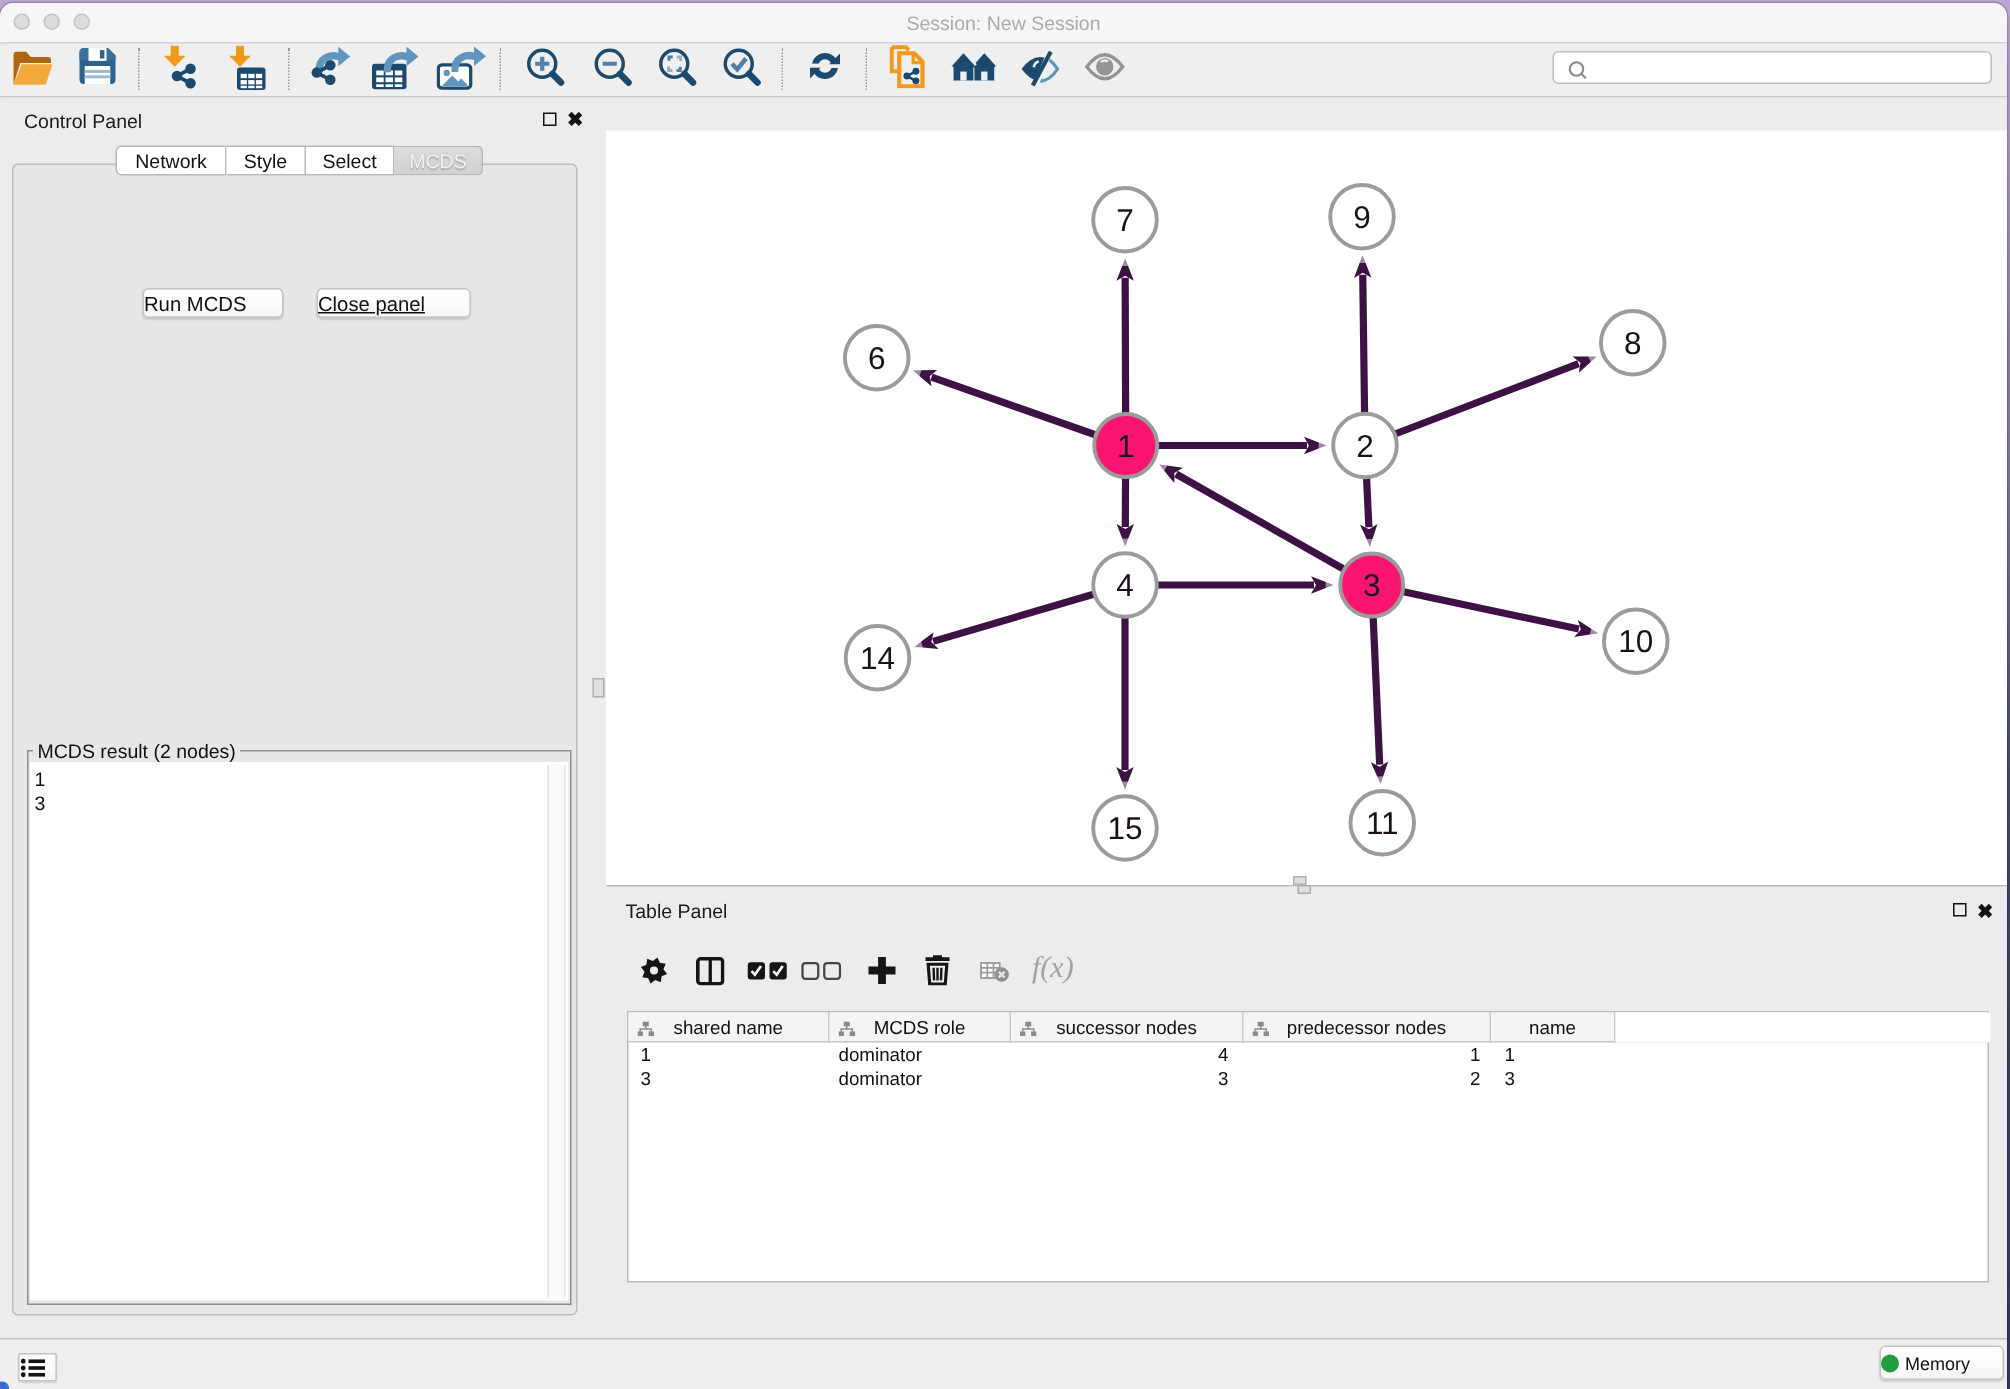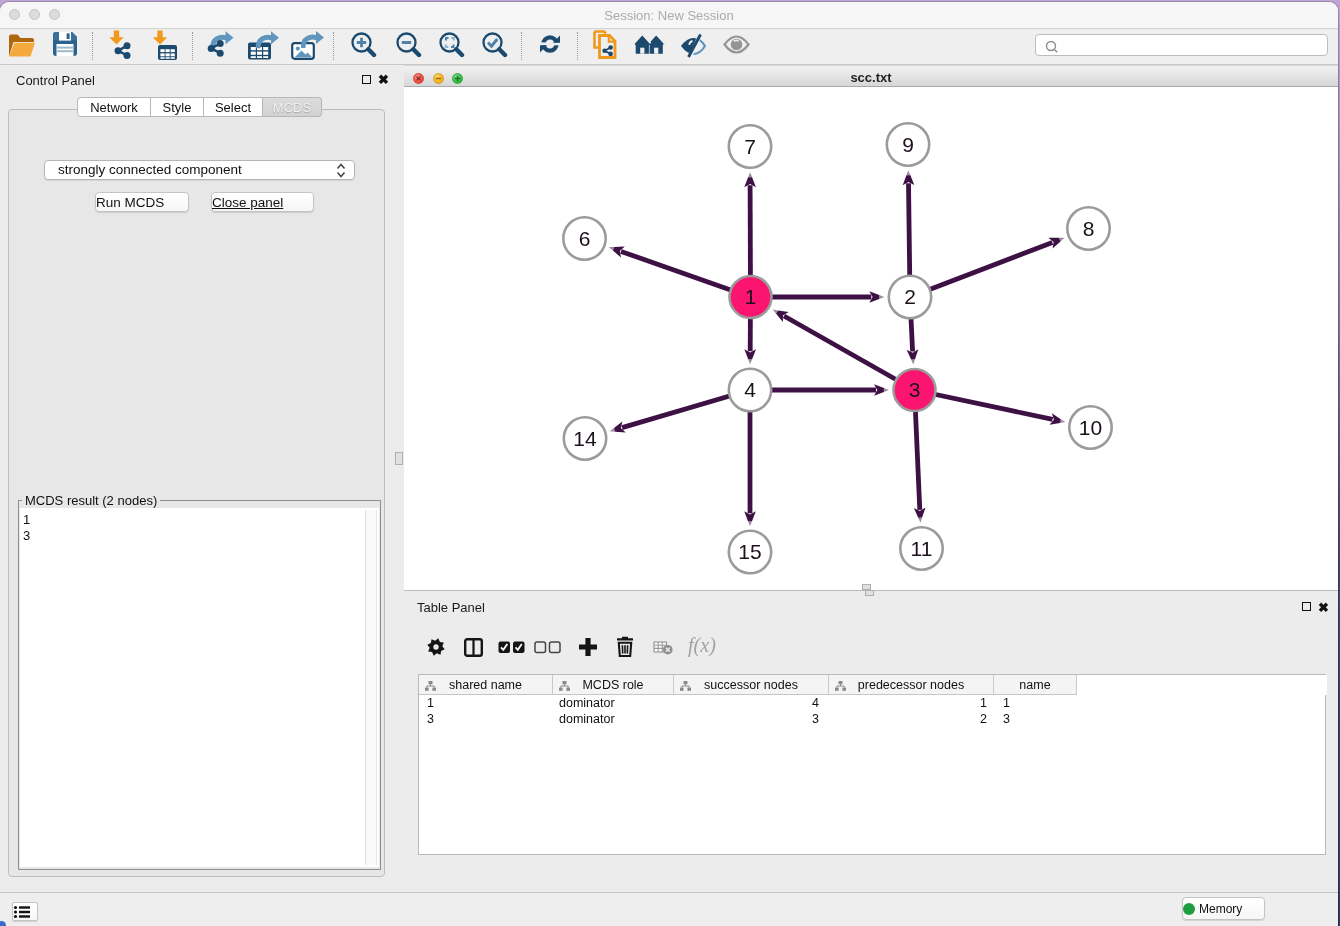--- a/index.html
+++ b/index.html
@@ -193,54 +193,32 @@
     <div class="phead" style="position:absolute;left:16px;top:8px;">Control Panel</div>
     <div class="flt" style="left:362px;top:10px;"></div>
     <div class="xbt" style="left:378px;top:10px;">✖</div>
     <div class="tabs" style="left:77px;top:32px;">
       <div class="tab first" style="width:74px;">Network</div>
       <div class="tab" style="width:53px;">Style</div>
       <div class="tab" style="width:59px;">Select</div>
       <div class="tab sel last" style="width:59px;">MCDS</div>
     </div>
     <div class="cpanel" style="top:44px; height:768px;"></div>
-    <div style="position:absolute;left:44px;top:95px;width:311px;height:20px;background:#fff;border:1px solid #b5b5b5;border-radius:4px;box-shadow:0 1px 1px rgba(0,0,0,.08);">
-      <div style="position:absolute;left:13px;top:1px;font-size:13.5px;color:#111;">strongly connected component</div>
-      <svg width="10" height="15" style="position:absolute;right:8px;top:2px;">
-          <path d="M1.5 5.5 L5 1.5 L8.5 5.5" fill="none" stroke="#444" stroke-width="1.5"></path>
-          <path d="M1.5 9.5 L5 13.5 L8.5 9.5" fill="none" stroke="#444" stroke-width="1.5"></path>
-        </svg>
-    </div>
     <div class="btn" style="left:95px;top:127px;width:94px;height:20px;line-height:19px;">Run MCDS</div>
     <div class="btn" style="left:211px;top:127px;width:103px;height:20px;line-height:19px;text-decoration:underline;">Close panel</div>
 
     <div style="position:absolute;left:18px;top:435px;width:363px;height:370px;border:1px solid #8f8f8f;"></div>
     <div style="position:absolute;left:22px;top:428px;background:#e7e7e7;padding:0 3px;font-size:13px;color:#111;">MCDS result (2 nodes)</div>
     <div style="position:absolute;left:20px;top:443px;width:359px;height:359px;background:#fff;">
       <div style="position:absolute;left:3px;top:4px;font-size:13px;color:#111;line-height:15.5px;">1<br>3</div>
       <div style="position:absolute;right:2px;top:2px;width:12px;bottom:2px;background:#fafafa;border-left:1px solid #e0e0e0;border-right:1px solid #e8e8e8;"></div>
     </div>
   </div>
 
   <div class="rdock"></div>
-  <div class="nwin-title">
-    <div class="tlc" style="left:9px;background:radial-gradient(circle at 35% 30%,#ff8a80,#ee4f43 60%,#d83b30);border:1px solid #ca4237;"></div>
-    <div class="tlc" style="left:28.5px;background:radial-gradient(circle at 35% 30%,#ffd66e,#f7b31b 60%,#e9a40e);border:1px solid #d09c2a;"></div>
-    <div class="tlc" style="left:48px;background:radial-gradient(circle at 35% 30%,#7fe08a,#32bf3f 60%,#23a932);border:1px solid #2fa73c;"></div>
-    <svg width="12" height="12" style="position:absolute;left:9px;top:7px;">
-        <path d="M3.6 3.6 L7.4 7.4 M7.4 3.6 L3.6 7.4" stroke="#7c2a22" stroke-width="1.3"></path>
-      </svg>
-    <svg width="12" height="12" style="position:absolute;left:28.5px;top:7px;">
-        <path d="M2.8 5.5 L8.2 5.5" stroke="#9a6b0a" stroke-width="1.4"></path>
-      </svg>
-    <svg width="12" height="12" style="position:absolute;left:48px;top:7px;">
-        <path d="M2.8 5.5 L8.2 5.5 M5.5 2.8 L5.5 8.2" stroke="#1d6e27" stroke-width="1.4"></path>
-      </svg>
-    <div style="position:absolute;top:4px;left:0;right:0;text-align:center;font-size:13px;font-weight:bold;color:#222;">scc.txt</div>
-  </div>
   <div class="nwin-canvas">
     <svg width="934" height="502" style="position:absolute;left:0;top:0;">
 <line x1="346.5" y1="210.0" x2="346.1" y2="98.2" stroke="#3e1145" stroke-width="4.8"></line>
 <polygon points="348.1,90.3 351.9,100.2 346.1,96.9 340.3,100.2 344.1,90.3" fill="#3e1145"></polygon>
 <polygon points="346.1,85.2 348.1,90.3 344.1,90.3" fill="#3e1145" fill-opacity="0.5"></polygon>
 <line x1="346.5" y1="210.0" x2="217.0" y2="164.4" stroke="#3e1145" stroke-width="4.8"></line>
 <polygon points="210.2,159.9 220.8,159.6 215.8,163.9 217.0,170.5 208.9,163.6" fill="#3e1145"></polygon>
 <polygon points="204.7,160.0 210.2,159.9 208.9,163.6" fill="#3e1145" fill-opacity="0.5"></polygon>
 <line x1="346.5" y1="210.0" x2="467.3" y2="210.0" stroke="#3e1145" stroke-width="4.8"></line>
 <polygon points="475.2,212.0 465.3,215.8 468.6,210.0 465.3,204.2 475.2,208.0" fill="#3e1145"></polygon>
@@ -392,18 +370,18 @@
     <div class="btn" style="left:12px;top:9px;width:26px;height:19px;border-radius:2px;">
       <svg width="18" height="14" style="margin-top:2px;">
           <circle cx="2.5" cy="2.5" r="1.6" fill="#111"></circle>
           <circle cx="2.5" cy="7" r="1.6" fill="#111"></circle>
           <circle cx="2.5" cy="11.5" r="1.6" fill="#111"></circle>
           <rect x="6" y="1.3" width="11" height="2.4" fill="#111"></rect>
           <rect x="6" y="5.8" width="11" height="2.4" fill="#111"></rect>
           <rect x="6" y="10.3" width="11" height="2.4" fill="#111"></rect>
         </svg>
     </div>
-    <div class="btn" style="left:1182px;top:4px;width:83px;height:23px;font-size:12px;line-height:22px;">
+    <div class="btn" style="left:1253px;top:4px;width:83px;height:23px;font-size:12px;line-height:22px;">
       <span style="display:inline-block;width:12px;height:12px;border-radius:50%;background:#1e9e3e;vertical-align:-2px;margin-right:4px;"></span>Memory
     </div>
   </div>
 </div>
 <div style="position:absolute;left:-3px;top:921px;width:9px;height:9px;border-radius:50%;background:#3a6bd0;"></div>
 
 </body></html>

